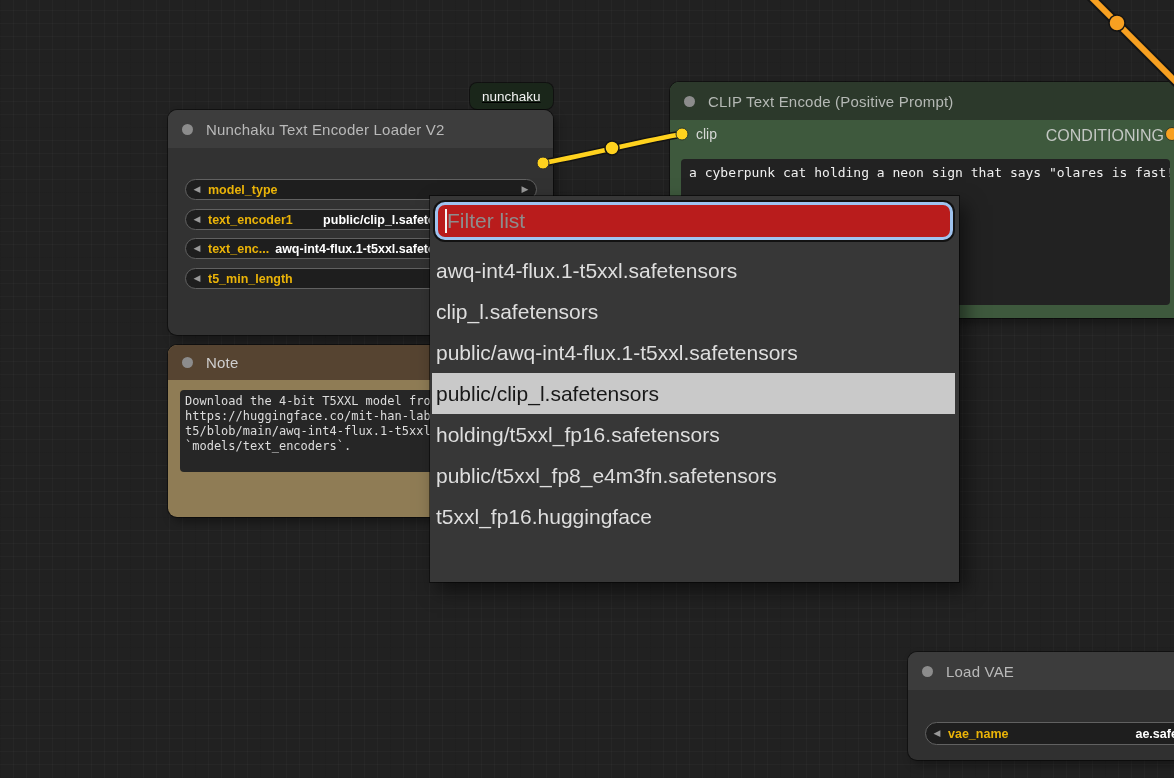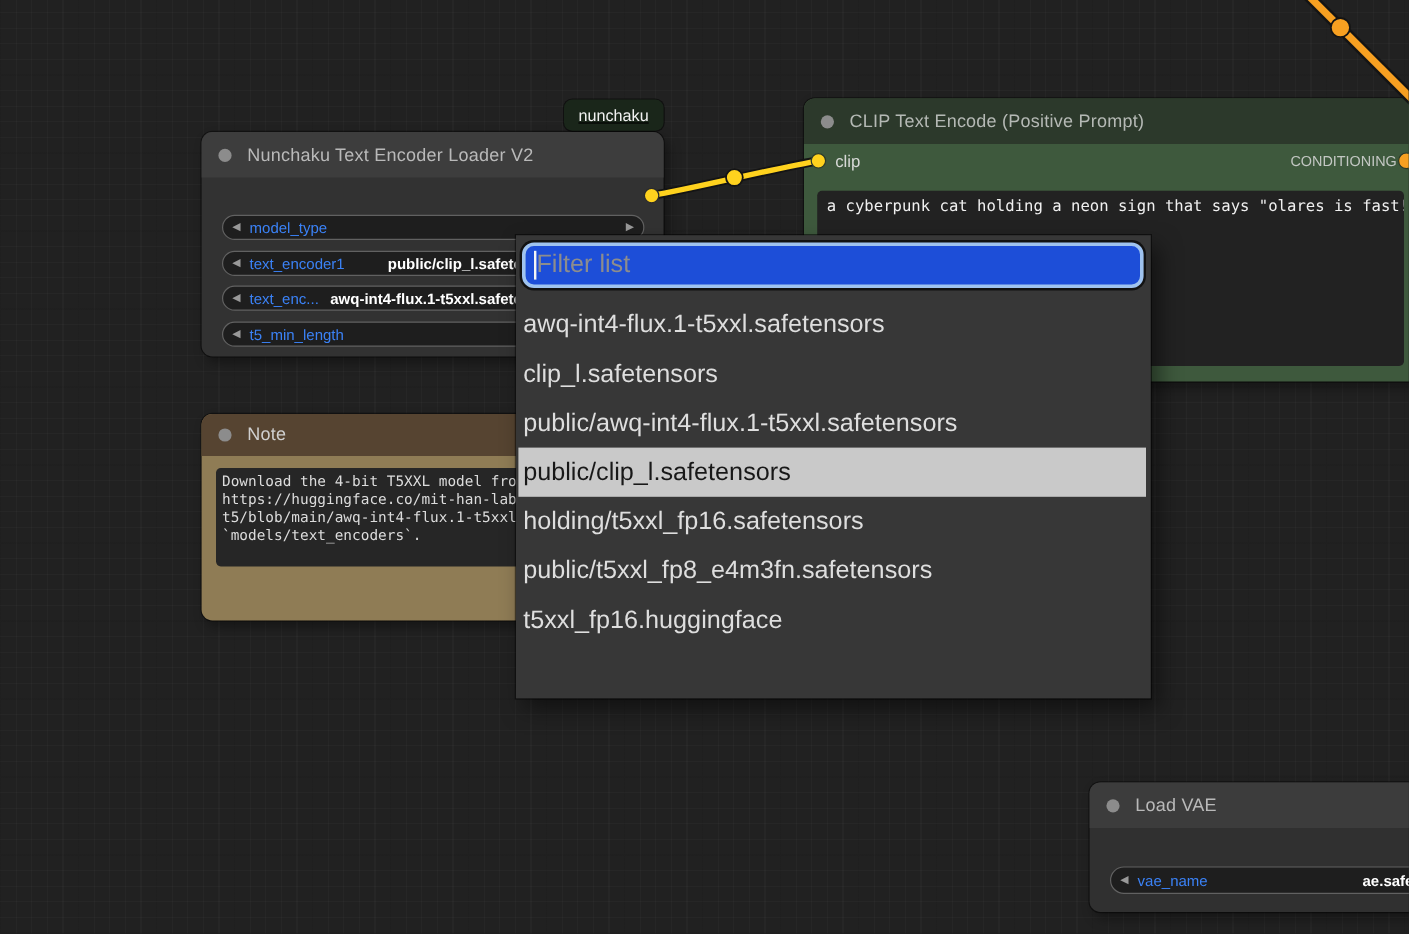--- a/index.html
+++ b/index.html
@@ -27,50 +27,50 @@
     border-radius:9px 9px 0 0;
     display:flex; align-items:center;
   }
   .collapse-dot {
     width:11px; height:11px; border-radius:50%;
     background:#8c8c8c; margin:0 13px 0 14px; flex:0 0 auto;
   }
   .node-title { font-size:15px; color:#b9b9b9; letter-spacing:0.2px; white-space:nowrap; }
 
   
-  #encoder-node { left:168px; top:110px; width:385px; height:187px; background:#323232; }
+  #encoder-node { left:168px; top:110px; width:385px; height:225px; background:#323232; }
   #encoder-node .node-header { height:38px; background:#3d3d3d; }
   #encoder-out-label { position:absolute; top:154px; right:23px; font-size:14px; color:#d9d9d9; }
 
   .w-row {
     position:absolute; left:17px; width:352px; height:21px;
     border-radius:11px; background:#1e1e1e; border:1px solid #616161;
     display:flex; align-items:center; font-size:12.5px; white-space:nowrap; overflow:hidden;
   }
   .w-arrow { flex:0 0 22px; text-align:center; color:#999; font-size:9px; line-height:1; }
-  .w-label { color:#3b82f6; }
+  .w-label { color:#eab308;font-weight:bold; }
   .w-value { margin-left:auto; color:#ffffff; font-weight:700; }
   .w-value.plain { color:#dedede; font-weight:400; margin-right:18px;margin-top:24px; }
 
   
   #nunchaku-badge {
     position:absolute; left:470px; top:83px; height:26px;
     background:#1a261a; border-radius:7px; padding:0 12px;
     display:flex; align-items:center; z-index:2;
     box-shadow:0 0 0 1px rgba(0,0,0,0.5);
     text-decoration:underline;
   }
   #nunchaku-badge span { color:#f2f2f2; font-size:13.5px; }
 
   
   #clip-node { left:670px; top:82px; width:514px; height:236px; background:#3e593d; }
   #clip-node .node-header { height:38px; background:#2c392b; }
   #clip-node .node-title { color:#b5b9b5;text-align:center; }
   #clip-in-label { position:absolute; left:26px; top:126px; font-size:14px; color:#d6d8d6; }
-  #clip-out-label { position:absolute; right:20px; top:127px; font-size:12px; color:#c3c7c3; }
+  #clip-out-label { position:absolute; right:20px; top:127px; font-size:16px; color:#c3c7c3; }
   #prompt-area {
     position:absolute; left:11px; top:77px; width:489px; height:146px;
     background:#222222; border-radius:4px;
     font-family:"DejaVu Sans Mono", monospace; font-size:13px; line-height:17px;
     color:#f0f0f0; padding:5px 8px; white-space:pre; overflow:hidden;
   }
   
   #clip-in-label  { top:44px; }
   #clip-out-label { top:45px; }
 
@@ -91,21 +91,21 @@
   #vae-node .w-row { left:17px; top:70px; width:311px; height:23px; border-radius:12px; }
 
   
   #dropdown {
     position:absolute; left:430px; top:196px; width:529px; height:386px;
     background:#373737; z-index:10;
     box-shadow:0 0 0 1px rgba(0,0,0,0.5), 7px 9px 18px rgba(0,0,0,0.5);
   }
   #filter-box {
     position:absolute; left:5px; top:6px; width:518px; height:38px;
-    background:#1d4ed8; border:3px solid #9fc3ef; border-radius:10px;
+    background:#b91c1c; border:3px solid #9fc3ef; border-radius:10px;
     box-shadow:0 0 0 2px #121212;
   }
   #filter-input {
     position:absolute; inset:0; width:100%; height:100%;
     background:transparent; border:none; outline:none;
     font-family:"Liberation Sans", sans-serif; font-size:21px; color:#e8e8e8;
     padding:0 0 0 9px;
   }
   #filter-input::placeholder { color:#8d8d8d; opacity:1; }
   #filter-caret {

